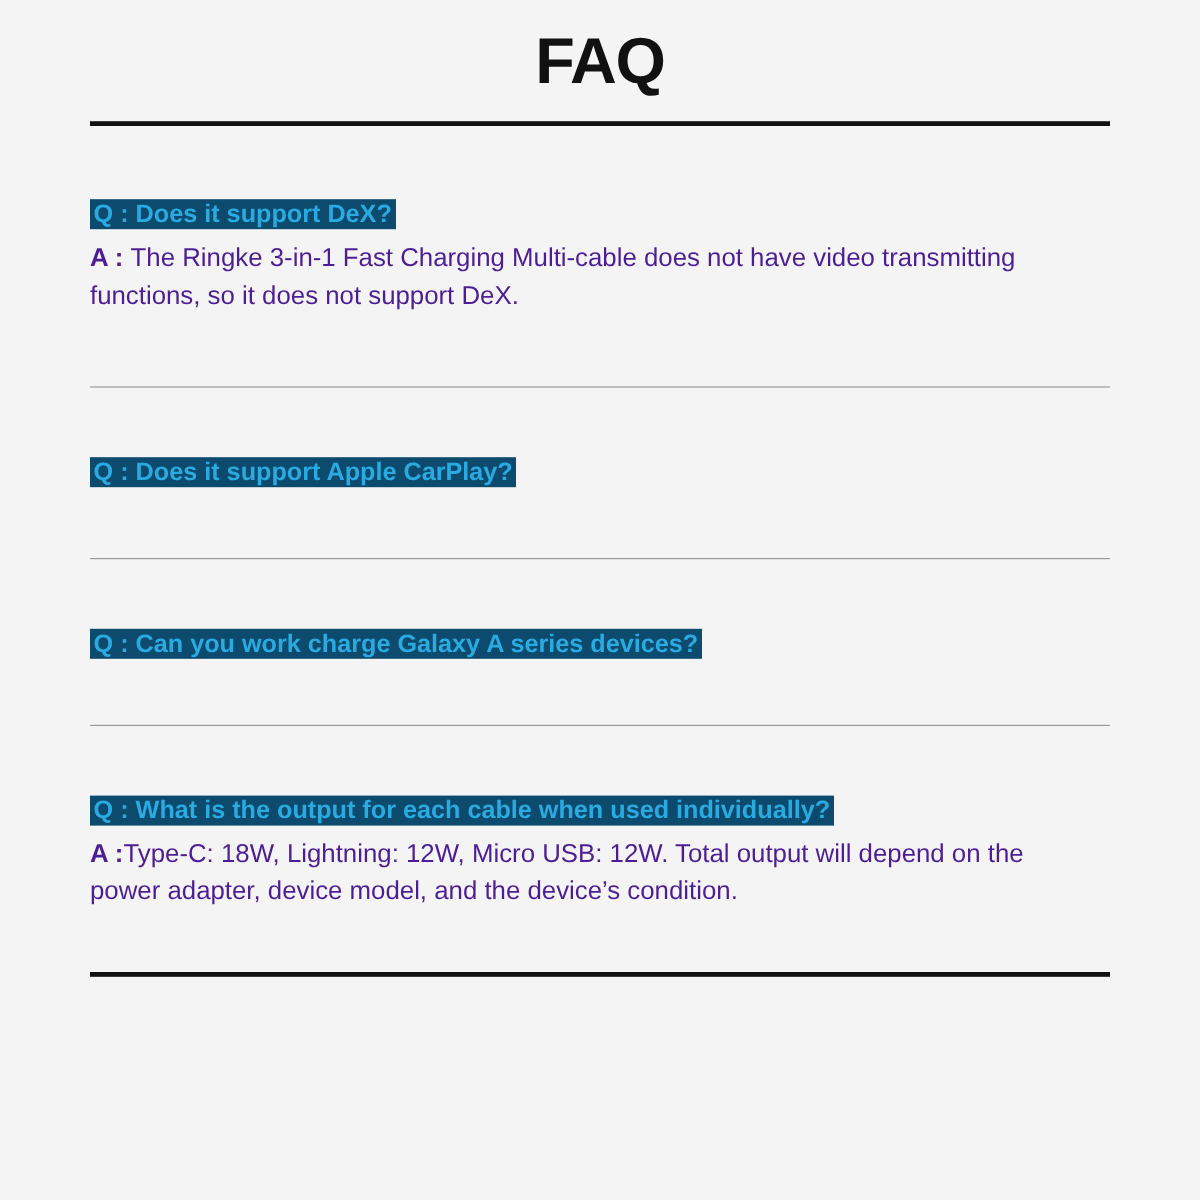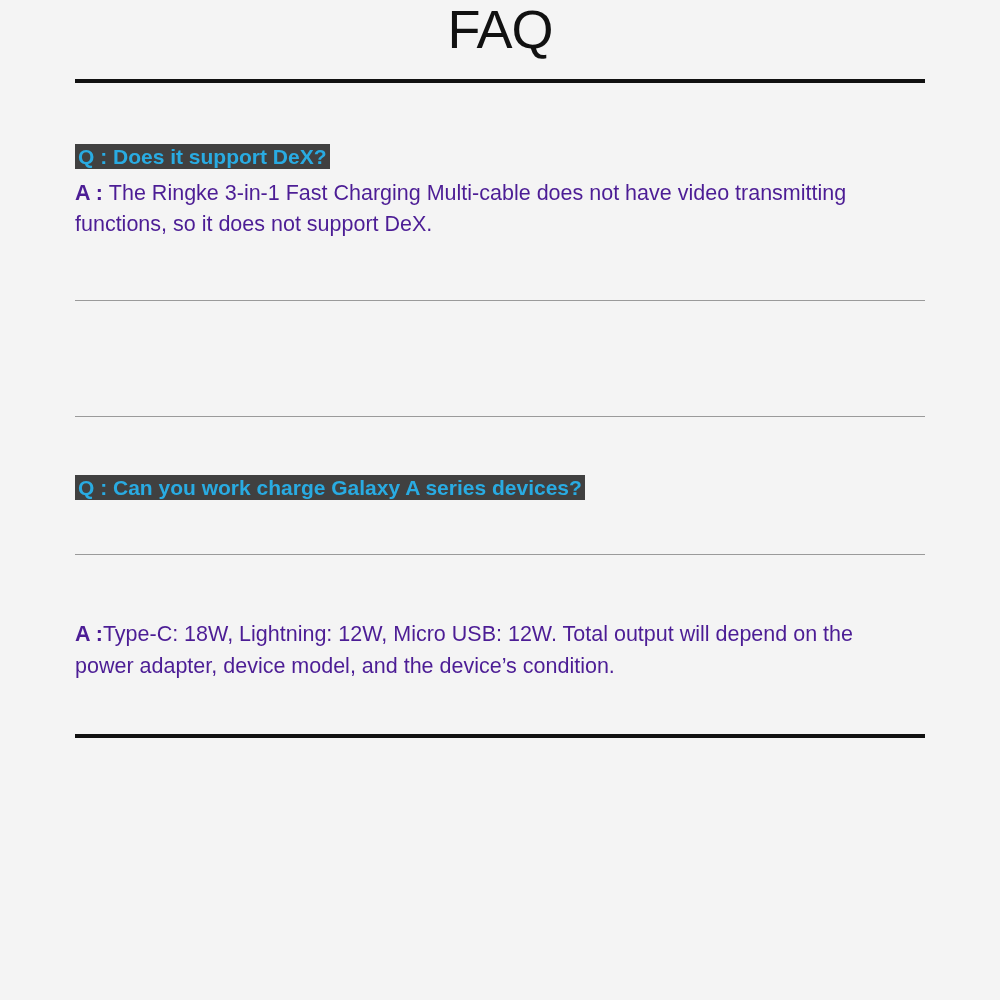--- a/index.html
+++ b/index.html
@@ -16,23 +16,24 @@
   }
   .page {
     position: relative;
     width: 1000px;
     height: 1000px;
     box-sizing: border-box;
   }
   .title {
     text-align: center;
     font-size: 54px;
-    font-weight: normal;
+    font-weight: bold;
     letter-spacing: -1px;
     color: #111111;
+    padding-top: 22px;
     line-height: 1.1;
   }
   .title-rule {
     height: 4px;
     background: #111111;
     margin: 20px 75px 0 75px;
   }
   .faq-list {
     margin: 0;
     padding: 0;
@@ -42,21 +43,21 @@
     padding: 0 75px;
   }
   .faq-item .q {
     font-size: 21px;
     font-weight: bold;
     color: #29ABE2;
     margin: 0;
     line-height: 1.3;
   }
   .faq-item .q .q-text {
-    background: #404040;
+    background: #0c4a6e;
     padding: 1px 3px;
   }
   .faq-item .a {
     font-size: 21.5px;
     color: #4c1d95;
     margin: 7px 0 0 0;
     line-height: 1.45;
     max-width: 800px;
   }
   .faq-item .a .a-label {
@@ -96,33 +97,39 @@
         <span class="q-text"><span>Q : </span><span>Does it support DeX?</span></span>
       </p>
       <p class="a">
         <span class="a-label">A : </span><span>The Ringke 3-in-1 Fast Charging Multi-cable does not have video transmitting functions, so it does not support DeX.</span>
       </p>
     </li>
     <div class="item-1-space"></div>
     <div class="divider"></div>
 
     <li class="faq-item item-2">
+      <p class="q">
+        <span class="q-text"><span>Q : </span><span>Does it support Apple CarPlay?</span></span>
+      </p>
     </li>
     <div class="item-2-space"></div>
     <div class="divider"></div>
 
     <li class="faq-item item-3">
       <p class="q">
         <span class="q-text"><span>Q : </span><span>Can you work charge Galaxy A series devices?</span></span>
       </p>
     </li>
     <div class="item-3-space"></div>
     <div class="divider"></div>
 
     <li class="faq-item item-4">
+      <p class="q">
+        <span class="q-text"><span>Q : </span><span>What is the output for each cable when used individually?</span></span>
+      </p>
       <p class="a">
         <span class="a-label">A :</span><span>Type-C: 18W, Lightning: 12W, Micro USB: 12W. Total output will depend on the power adapter, device model, and the device’s condition.</span>
       </p>
     </li>
     <div class="item-4-space"></div>
     <div class="bottom-rule"></div>
 
   </ul>
 </div>
 

